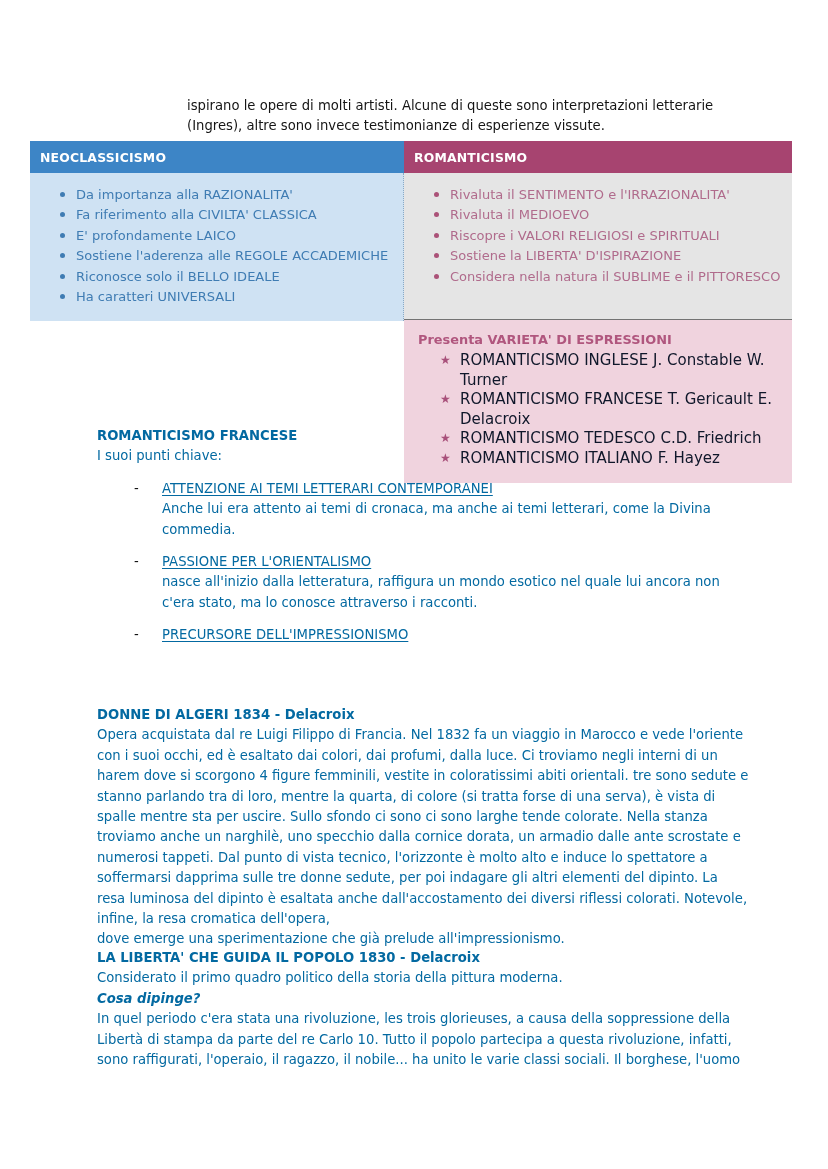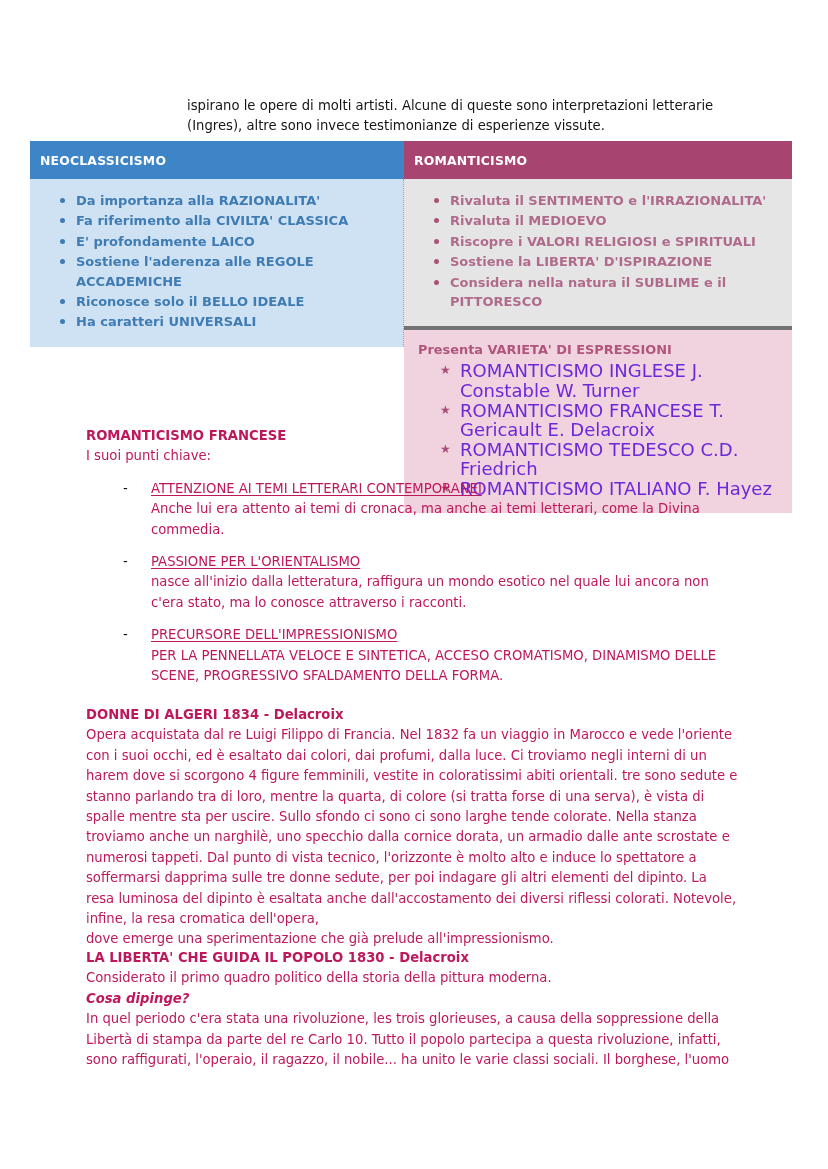--- a/index.html
+++ b/index.html
@@ -43,21 +43,21 @@
     align-items: flex-start;
   }
   .col {
     box-sizing: border-box;
   }
   .col-left  { width: 374px; }
   .col-right { width: 388px; }
 
   .hdr {
     box-sizing: border-box;
-    height: 38px;
+    height: 32px;
     display: flex;
     align-items: center;
     padding: 0 0 0 10px;
     color: #ffffff;
     font-size: 12.4px;
     font-weight: 700;
     letter-spacing: 0.2px;
   }
   .hdr-blue { background: #3d85c6; }
   .hdr-pink { background: #a74470; }
@@ -76,78 +76,77 @@
     padding: 12px 8px 14px 8px;
   }
 
   .blist { list-style: none; margin: 0; padding: 0; }
   .blist li {
     position: relative;
     padding-left: 38px;
     font-size: 13px;
     line-height: 19.4px;
     margin: 0 0 1px 0;
-    font-weight: bold;
   }
   .blist li::before {
     content: "";
     position: absolute;
     left: 22px;
     top: 7px;
     width: 5px;
     height: 5px;
     border-radius: 50%;
   }
   .blue-text  { color: #3f7cb3; }
   .blue-text li::before { background: #3f7cb3; }
   .pink-text  { color: #b06b8c; }
   .pink-text li::before { background: #ab5278; }
 
   
   .pink-box2 {
     background: #f0d3de;
-    border-top: 4px solid #737373;
+    border-top: 1px solid #737373;
     box-sizing: border-box;
     padding: 10px 8px 14px 8px;
     min-height: 112px;
   }
   .pink-box2 .lead {
     color: #b0567e;
     font-size: 12.9px;
     font-weight: 700;
     margin: 0 0 2px 6px;
     line-height: 19px;
   }
   .slist { list-style: none; margin: 0; padding: 0; }
   .slist li {
     position: relative;
     padding-left: 48px;
-    font-size: 18px;
+    font-size: 15px;
     line-height: 19.6px;
-    color: #6d28d9;
+    color: #0f172a;
     margin: 0;
   }
   .slist li::before {
     content: "\2605";
     position: absolute;
     left: 28px;
     top: 0px;
     font-size: 12px;
     color: #a8507a;
     line-height: 19.6px;
   }
 
   
   .prose {
     position: absolute;
-    left: 86px;
+    left: 97px;
     width: 652px;
     font-size: 13.2px;
     line-height: 20.4px;
-    color: #be185d;
+    color: #0369a1;
   }
   .sec-1 { top: 426px; }
   .sec-2 { top: 705px; }
   .sec-3 { top: 948px; }
 
   .h-bold {
     font-weight: 700;
     font-size: 13.2px;
     margin: 0;
     line-height: 20.4px;
@@ -233,21 +232,20 @@
       <li>
         <span class="u-head">ATTENZIONE AI TEMI LETTERARI CONTEMPORANEI</span>
         <span class="sub-p">Anche lui era attento ai temi di cronaca, ma anche ai temi letterari, come la Divina commedia.</span>
       </li>
       <li>
         <span class="u-head">PASSIONE PER L'ORIENTALISMO</span>
         <span class="sub-p">nasce all'inizio dalla letteratura, raffigura un mondo esotico nel quale lui ancora non c'era stato, ma lo conosce attraverso i racconti.</span>
       </li>
       <li>
         <span class="u-head">PRECURSORE DELL'IMPRESSIONISMO</span>
-        <span class="sub-p">PER LA PENNELLATA VELOCE E SINTETICA, ACCESO CROMATISMO, DINAMISMO DELLE SCENE, PROGRESSIVO SFALDAMENTO DELLA FORMA.</span>
       </li>
     </ul>
   </div>
 
   <div class="prose sec-2">
     <p class="h-bold">DONNE DI ALGERI 1834 - Delacroix</p>
     <p class="p">Opera acquistata dal re Luigi Filippo di Francia. Nel 1832 fa un viaggio in Marocco e vede l'oriente con i suoi occhi, ed è esaltato dai colori, dai profumi, dalla luce. Ci troviamo negli interni di un harem dove si scorgono 4 figure femminili, vestite in coloratissimi abiti orientali. tre sono sedute e stanno parlando tra di loro, mentre la quarta, di colore (si tratta forse di una serva), è vista di spalle mentre sta per uscire. Sullo sfondo ci sono ci sono larghe tende colorate. Nella stanza troviamo anche un narghilè, uno specchio dalla cornice dorata, un armadio dalle ante scrostate e numerosi tappeti. Dal punto di vista tecnico, l'orizzonte è molto alto e induce lo spettatore a soffermarsi dapprima sulle tre donne sedute, per poi indagare gli altri elementi del dipinto. La resa luminosa del dipinto è esaltata anche dall'accostamento dei diversi riflessi colorati. Notevole, infine, la resa cromatica dell'opera,</p>
     <p class="p">dove emerge una sperimentazione che già prelude all'impressionismo.</p>
   </div>
 

